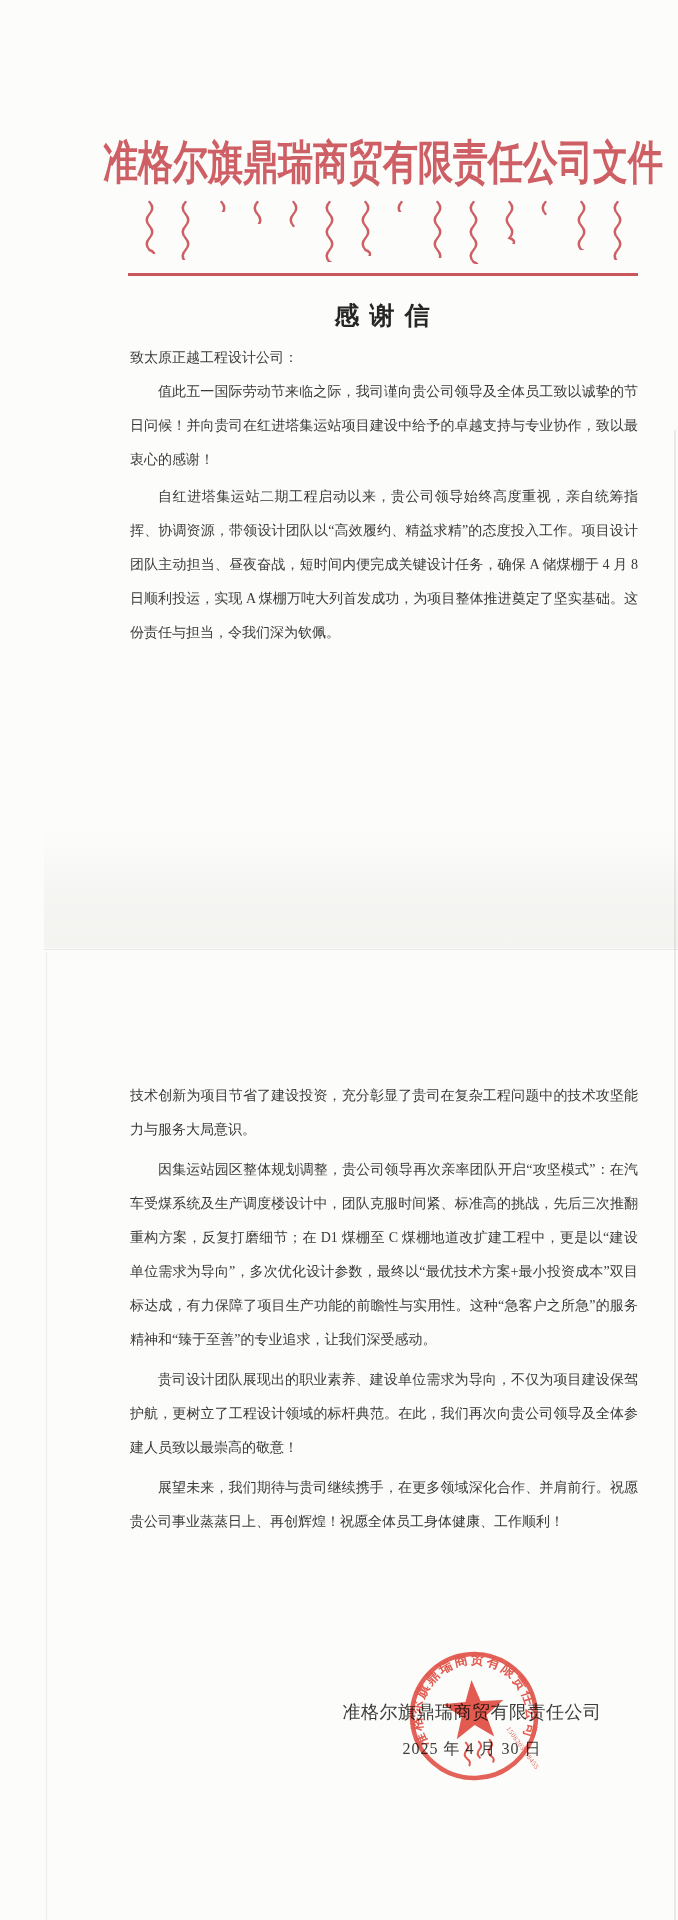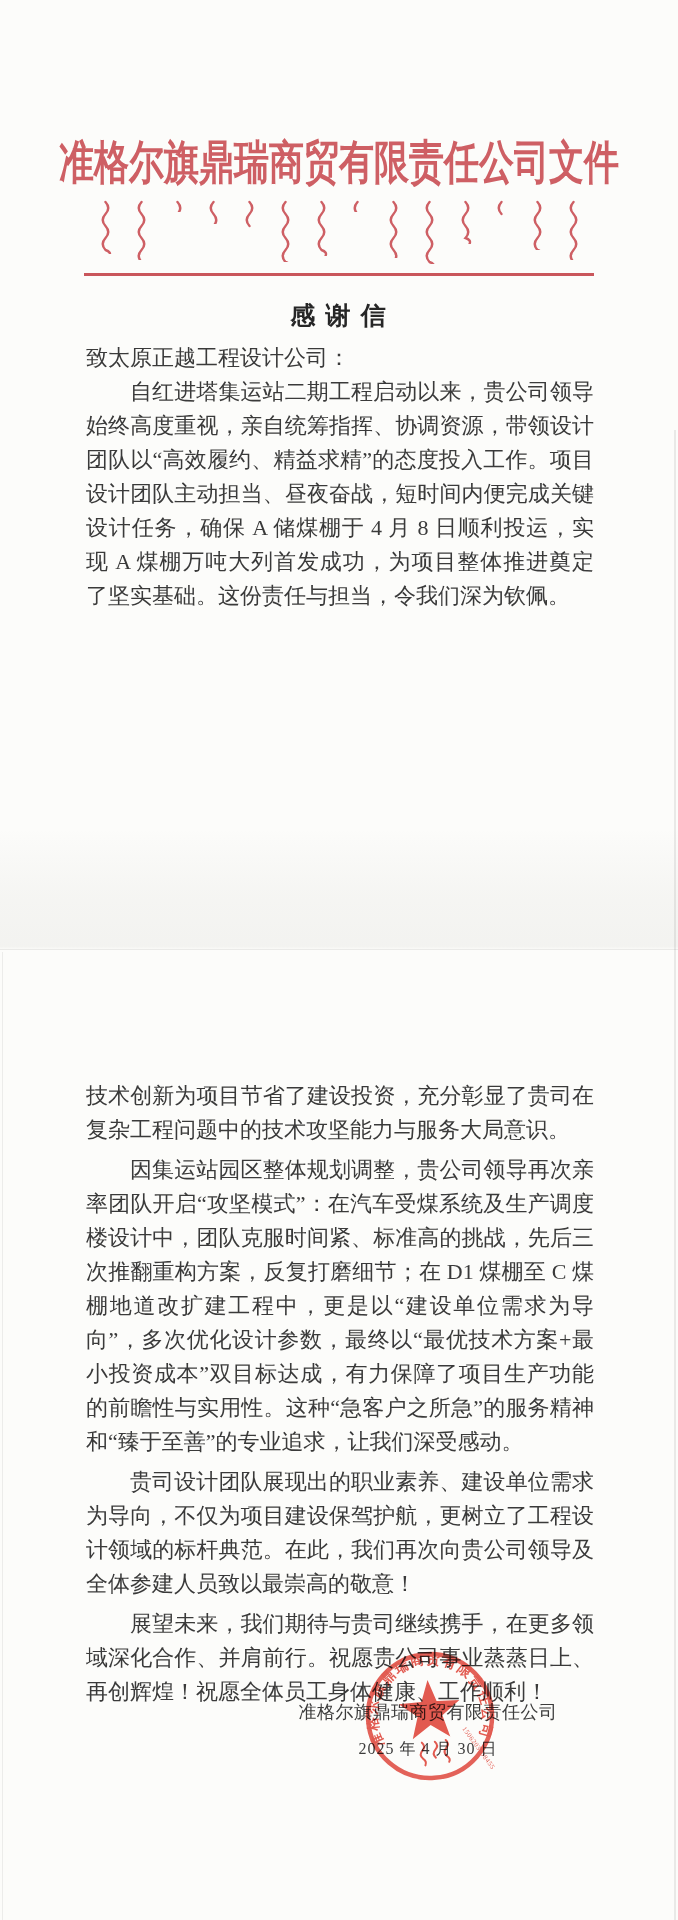--- a/index.html
+++ b/index.html
@@ -9,21 +9,21 @@
     --text:#3a3a3a;
     --paper:#fcfcfa;
   }
   *{margin:0;padding:0;box-sizing:border-box;}
   html,body{background:#ffffff;}
   body{
     font-family:"Liberation Serif","DejaVu Serif",serif;
     width:678px;height:1920px;position:relative;overflow:hidden;
     background:var(--paper);
   }
-  .page{position:absolute;inset:0;}
+  .page{position:absolute;inset:0;margin-left:44px;}
   
   .scan-band{
     position:absolute;left:0;top:828px;width:678px;height:122px;
     background:linear-gradient(180deg, rgba(120,120,110,0) 0%, rgba(120,120,110,0.05) 55%, rgba(120,120,110,0.07) 97%, rgba(120,120,110,0) 100%);
   }
   .page-break-line{
     position:absolute;left:0;top:949px;width:678px;height:1px;
     background:rgba(90,90,85,0.10);
   }
   .edge-left{position:absolute;left:2px;top:952px;width:1px;height:968px;background:rgba(100,100,95,0.10);}
@@ -47,21 +47,21 @@
     background:var(--rule-red);
   }
   .doc-title{
     position:absolute;left:0;top:299px;width:678px;text-align:center;
     font-size:25px;font-weight:bold;color:#262626;letter-spacing:2px;
   }
 
   
   .body-block{
     position:absolute;left:86px;width:508px;
-    font-size:22px;line-height:34px;color:var(--text);
+    font-size:14px;line-height:34px;color:var(--text);
     text-align:justify;
   }
   .body-1{top:341px;}
   .body-2{top:1079px;}
   .salutation{margin-bottom:0;}
   .para{text-indent:2em;margin-bottom:3px;}
   .para.no-indent{text-indent:0;}
   .body-2 .para{margin-bottom:6px;}
 
   
@@ -135,20 +135,21 @@
         <path d="M7.5,2 q-5.5,6 0,12 q5.5,6 0,12 q-5.5,6 0,12 q5.5,6 0,12 q-5.5,6 0,12 q6,2 4,6" fill="none" stroke="#ce5f64" stroke-width="2.4" stroke-linecap="round"></path>
       </svg>
     </div>
 
   <div class="red-rule"></div>
 
   <div class="doc-title">感 谢 信</div>
 
   <div class="body-block body-1">
     <p class="salutation">致太原正越工程设计公司：</p>
+    <p class="para">值此五一国际劳动节来临之际，我司谨向贵公司领导及全体员工致以诚挚的节日问候！并向贵司在红进塔集运站项目建设中给予的卓越支持与专业协作，致以最衷心的感谢！</p>
     <p class="para">自红进塔集运站二期工程启动以来，贵公司领导始终高度重视，亲自统筹指挥、协调资源，带领设计团队以“高效履约、精益求精”的态度投入工作。项目设计团队主动担当、昼夜奋战，短时间内便完成关键设计任务，确保 A 储煤棚于 4 月 8 日顺利投运，实现 A 煤棚万吨大列首发成功，为项目整体推进奠定了坚实基础。这份责任与担当，令我们深为钦佩。</p>
   </div>
 
   <div class="body-block body-2">
     <p class="para no-indent">技术创新为项目节省了建设投资，充分彰显了贵司在复杂工程问题中的技术攻坚能力与服务大局意识。</p>
     <p class="para">因集运站园区整体规划调整，贵公司领导再次亲率团队开启“攻坚模式”：在汽车受煤系统及生产调度楼设计中，团队克服时间紧、标准高的挑战，先后三次推翻重构方案，反复打磨细节；在 D1 煤棚至 C 煤棚地道改扩建工程中，更是以“建设单位需求为导向”，多次优化设计参数，最终以“最优技术方案+最小投资成本”双目标达成，有力保障了项目生产功能的前瞻性与实用性。这种“急客户之所急”的服务精神和“臻于至善”的专业追求，让我们深受感动。</p>
     <p class="para">贵司设计团队展现出的职业素养、建设单位需求为导向，不仅为项目建设保驾护航，更树立了工程设计领域的标杆典范。在此，我们再次向贵公司领导及全体参建人员致以最崇高的敬意！</p>
     <p class="para">展望未来，我们期待与贵司继续携手，在更多领域深化合作、并肩前行。祝愿贵公司事业蒸蒸日上、再创辉煌！祝愿全体员工身体健康、工作顺利！</p>
   </div>
 

